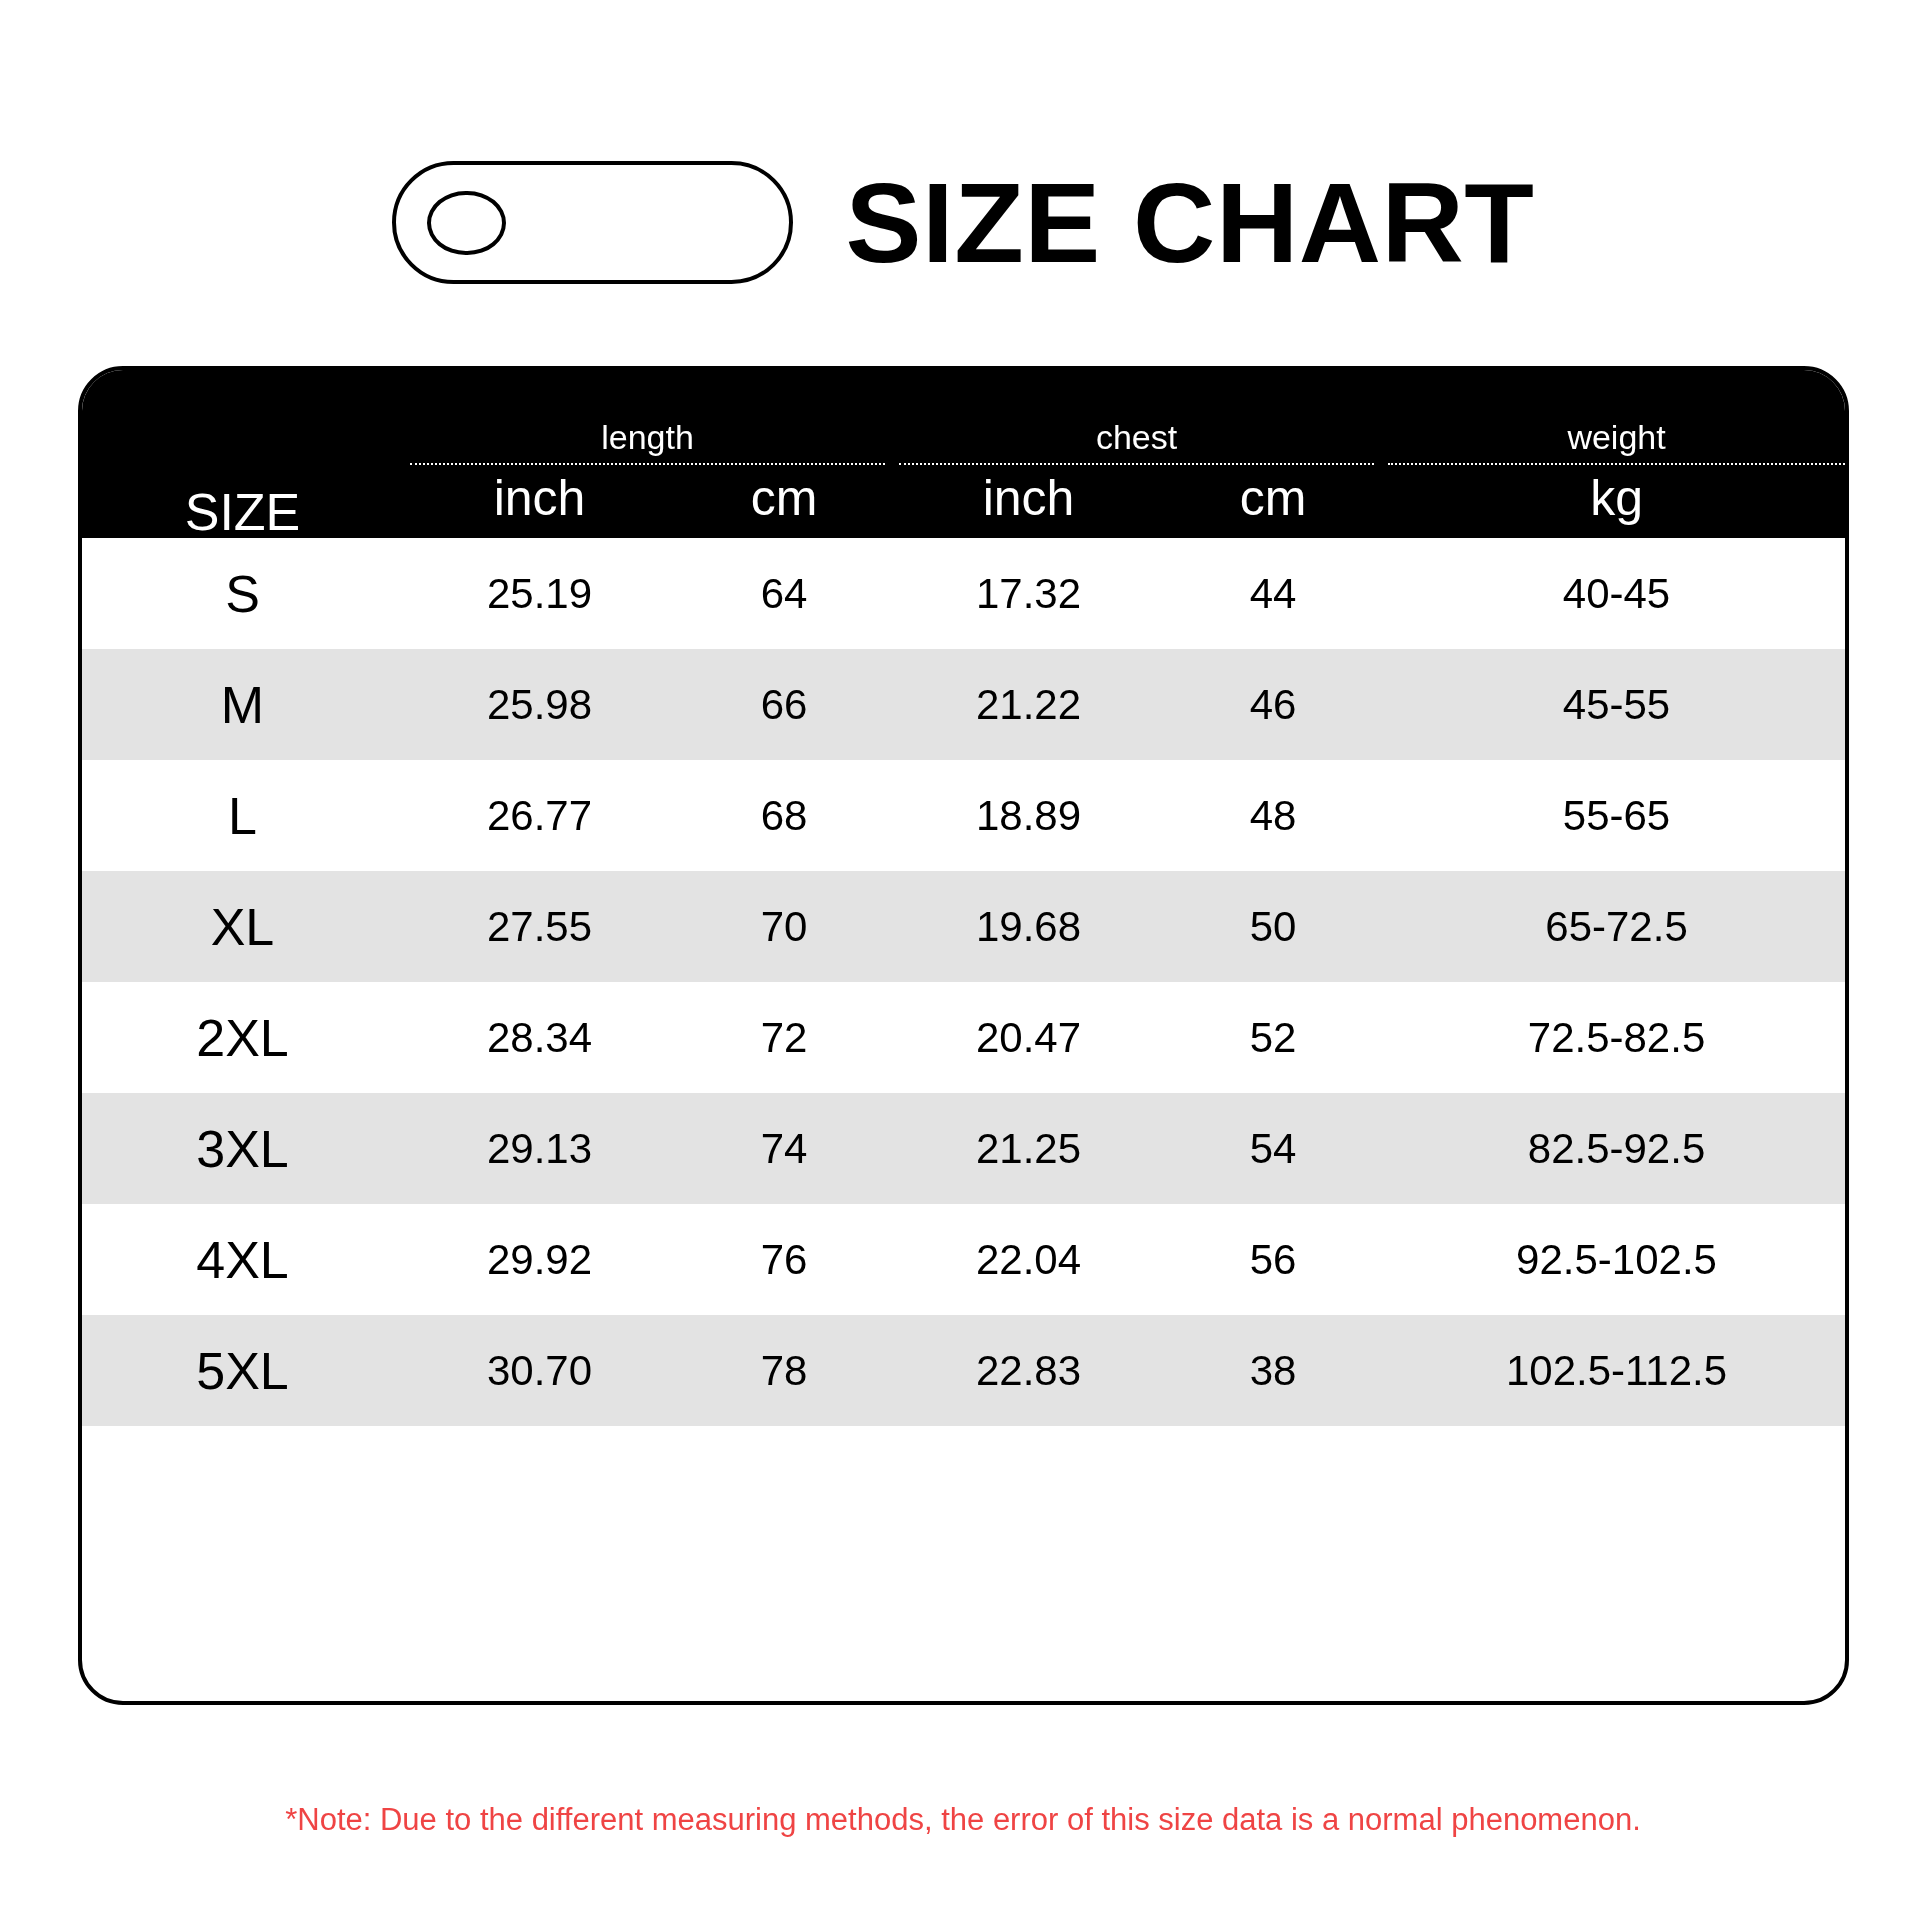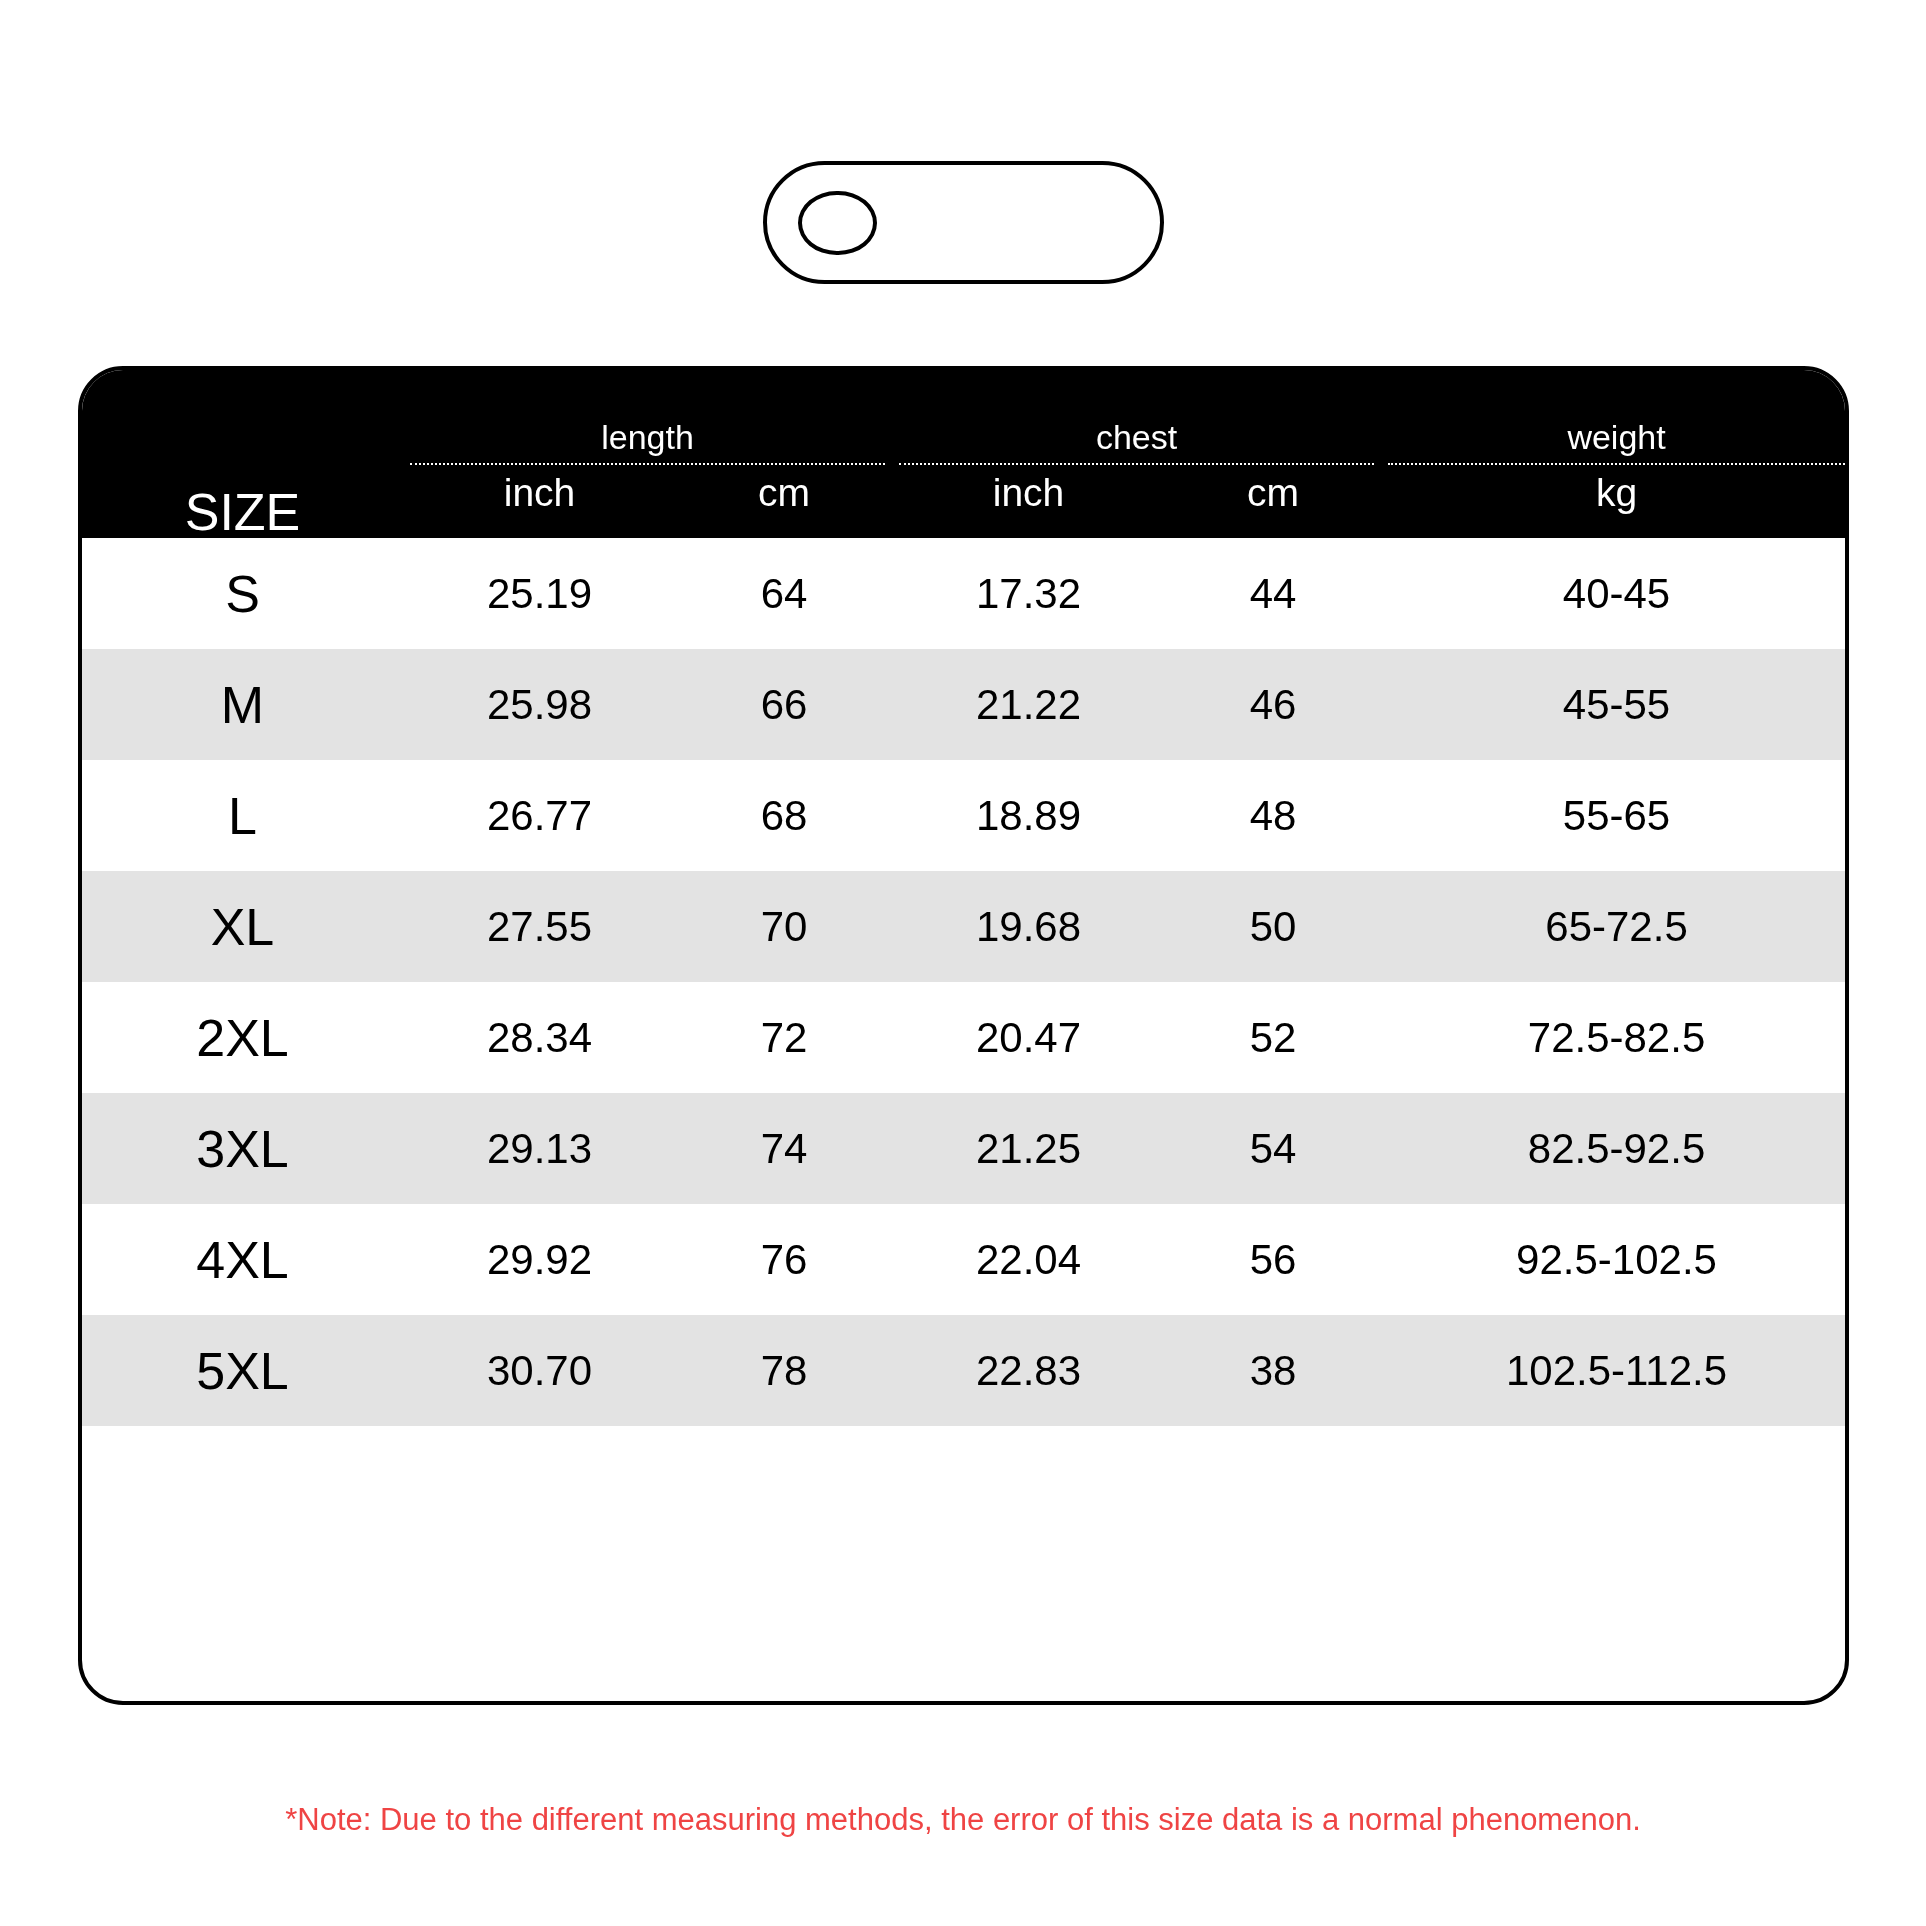--- a/index.html
+++ b/index.html
@@ -113,21 +113,21 @@
     border-bottom: 2px dotted #ffffff;
     margin: 0 7px;
   }
   .size-head {
     font-size: 52px;
     font-weight: normal;
     line-height: 1;
     display: block;
   }
   .unit-label {
-    font-size: 39px;
+    font-size: 50px;
     line-height: 1;
     display: block;
     padding-top: 8px;
   }
 
   tbody td {
     text-align: center;
     padding: 0;
     height: 111px;
     font-size: 42px;
@@ -163,20 +163,21 @@
 </style>
 </head>
 <body>
 
 <div class="page">
 
   <div class="header">
     <div class="pill">
       <div class="pill-dot"></div>
     </div>
+    <div class="title">SIZE CHART</div>
   </div>
 
   <div class="card">
     <table class="size-table">
       <colgroup>
         <col class="c-size">
           <col class="c-li">
           <col class="c-lc">
           <col class="c-ci">
           <col class="c-cc">

